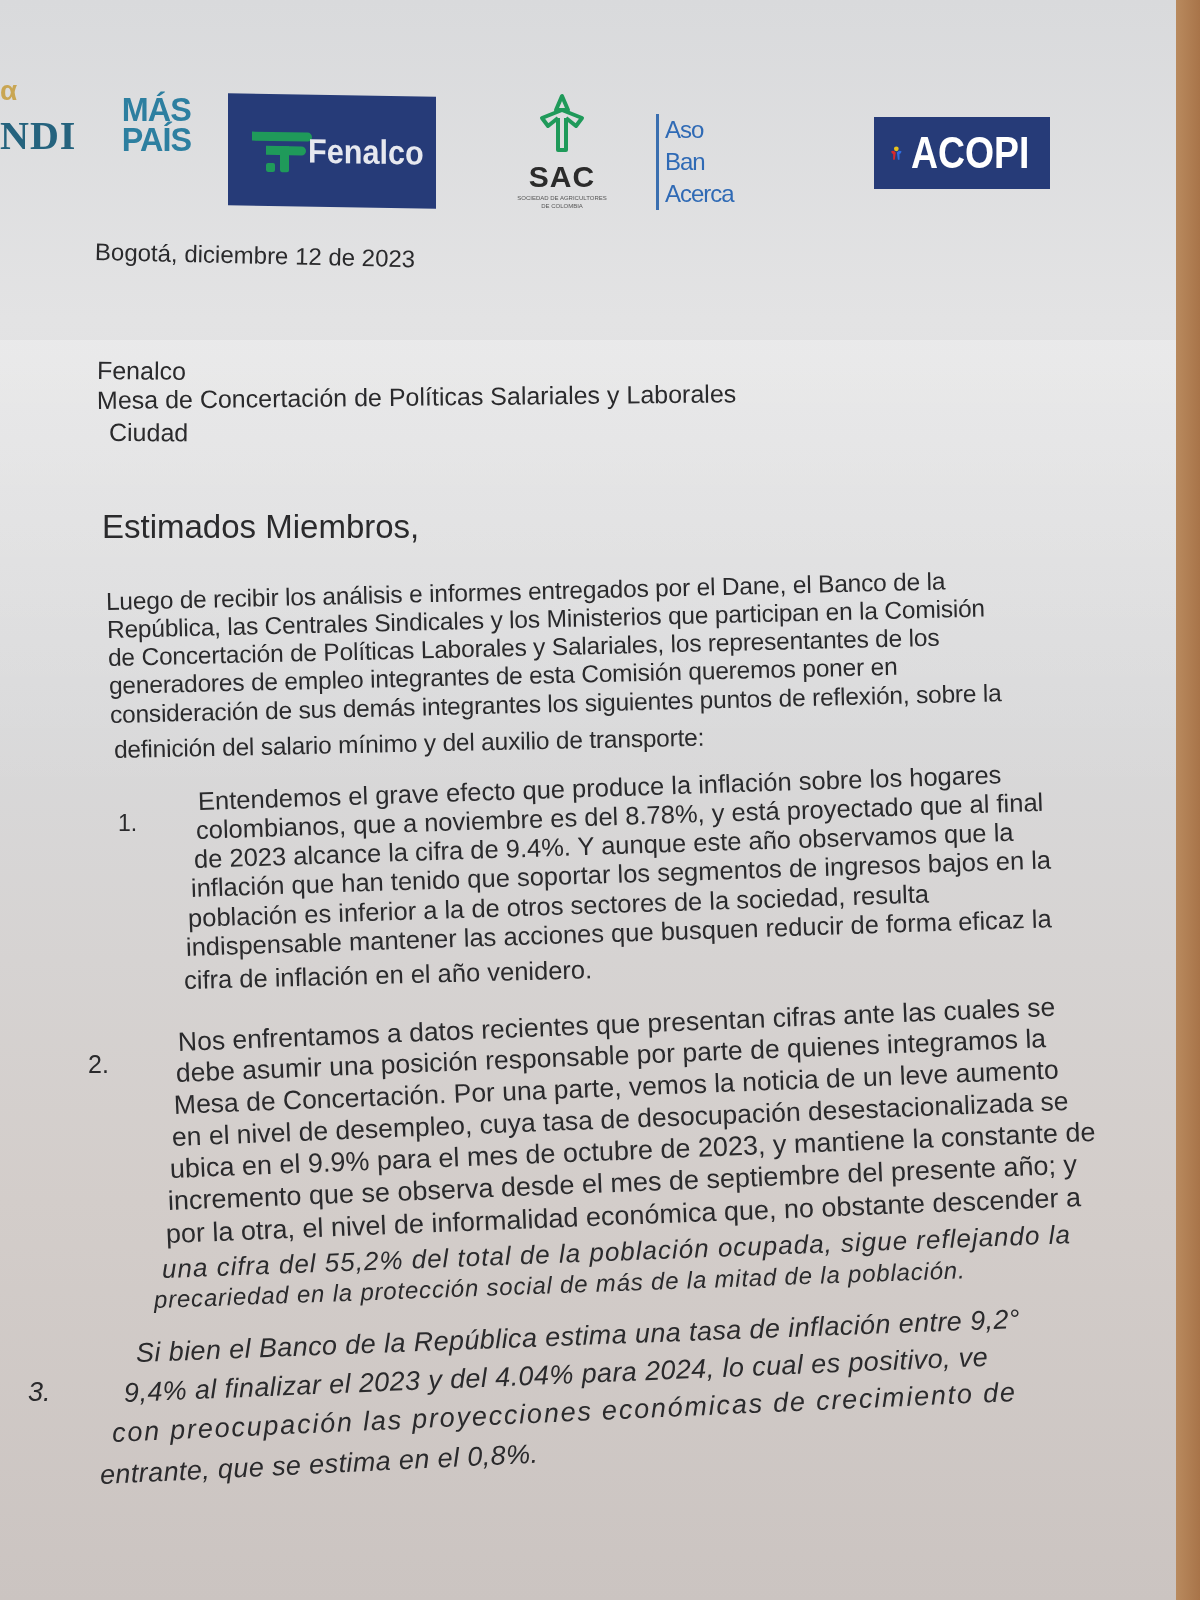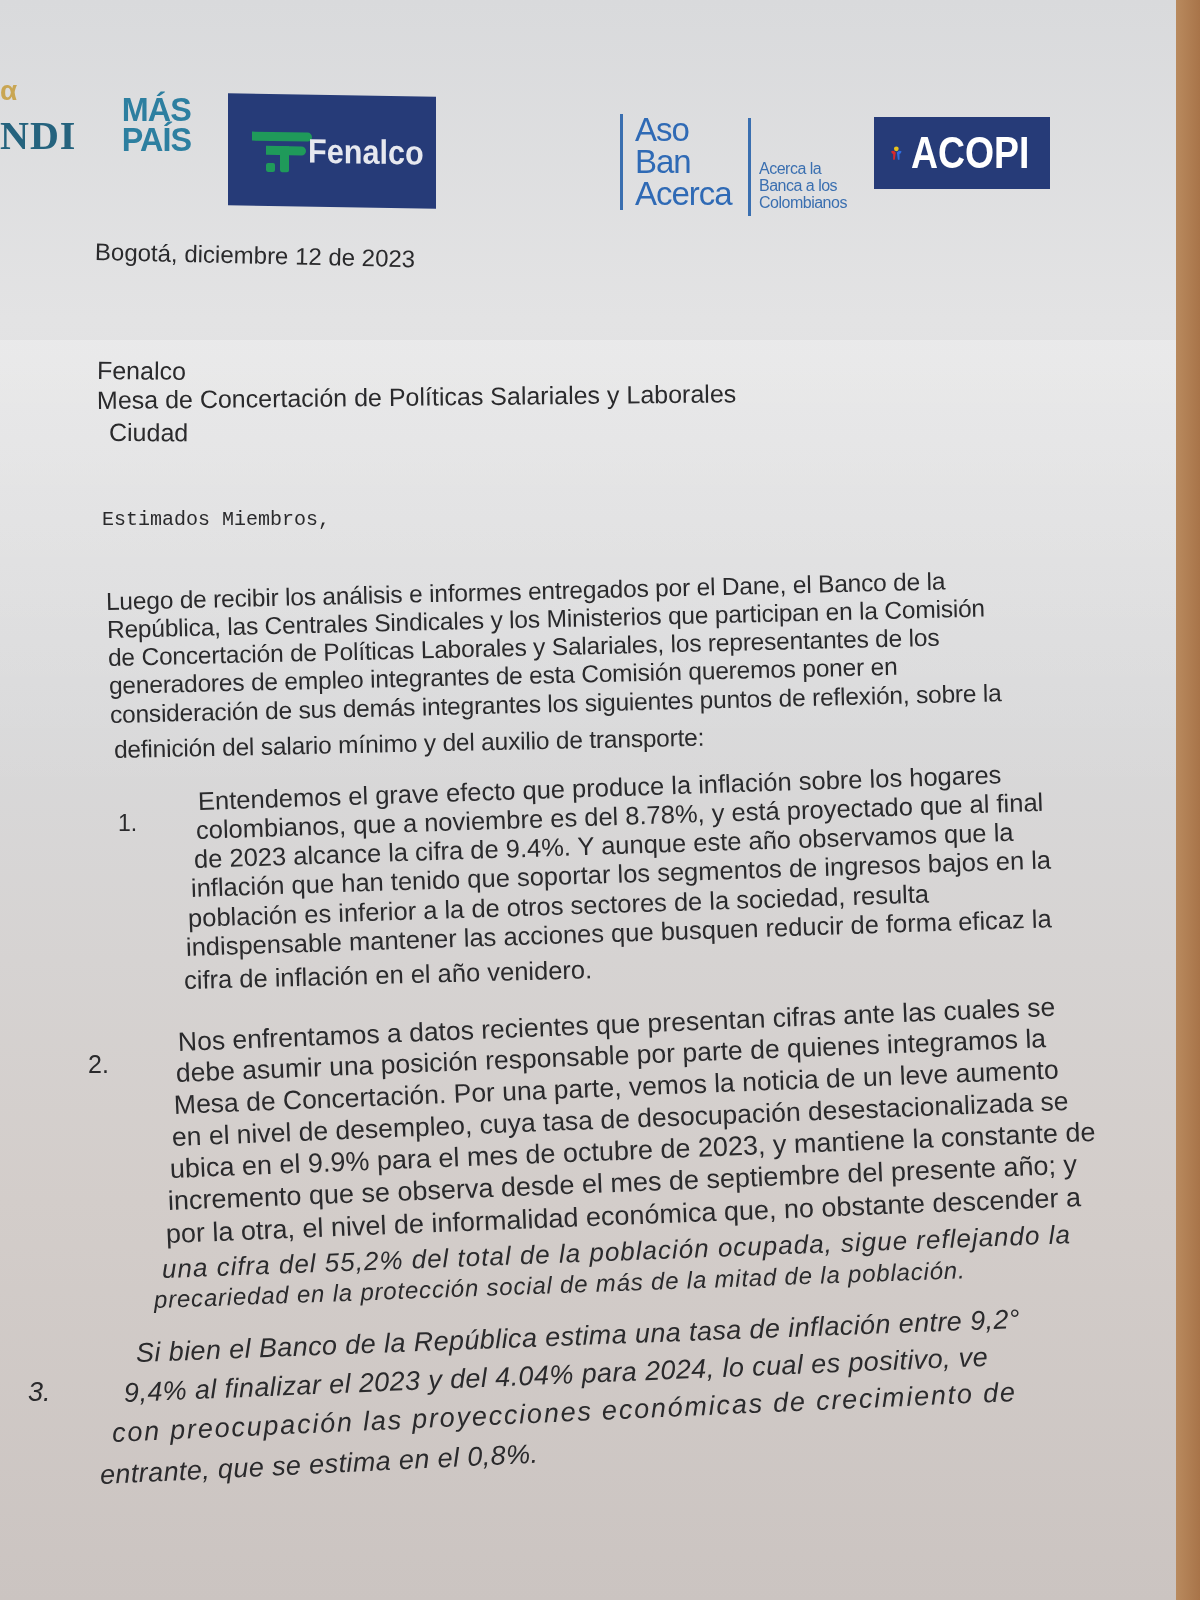--- a/index.html
+++ b/index.html
@@ -24,30 +24,30 @@
   .andi { left: 0; top: 112px; font-family: "Liberation Serif", serif; font-weight: bold; font-size: 40px; color: #25637e; letter-spacing: 1px; }
   .maspais { left: 120px; top: 94px; font-weight: bold; color: #2d7fa0; font-size: 34px; line-height: 30px; letter-spacing: -1px; transform: scaleX(0.95); }
   .fenalco { left: 228px; top: 95px; width: 208px; height: 112px; background: #263b78;
     transform: skewY(1deg); display: flex; align-items: center; padding-left: 24px; box-sizing: border-box; }
   .fenalco-icon { width: 62px; height: 44px; position: relative; margin-right: 14px; }
   .fenalco-icon i { position: absolute; background: #1f9a5a; height: 9px; border-radius: 0 6px 6px 0; }
   .fenalco-name { color: #e6e8ef; font-size: 34px; font-weight: bold; transform: scaleX(0.9); transform-origin: left; }
   .sac { left: 492px; top: 92px; width: 140px; text-align: center; }
   .sac-name { font-weight: bold; font-size: 30px; color: #2b2b2b; letter-spacing: 1px; margin-top: 2px; }
   .sac-sub { font-size: 6px; color: #555; line-height: 8px; }
-  .asob { left: 620px; top: 114px; border-left: 3px solid #3a6fb0; padding-left: 12px; color: #2f6ab5; font-size: 33px; line-height: 32px; letter-spacing: -1px; }
+  .asob { left: 656px; top: 114px; border-left: 3px solid #3a6fb0; padding-left: 6px; color: #2f6ab5; font-size: 24px; line-height: 32px; letter-spacing: -1px; }
   .asob-tag { left: 748px; top: 118px; border-left: 3px solid #3a6fb0; height: 98px; padding-left: 8px; color: #3a6fb0; font-size: 16px; line-height: 17px; padding-top: 42px; box-sizing: border-box; letter-spacing: -0.5px; }
   .acopi { left: 874px; top: 117px; width: 176px; height: 72px; background: #263b78; display: flex; align-items: center; padding-left: 16px; box-sizing: border-box; }
   .acopi-name { color: #fff; font-weight: bold; font-size: 44px; transform: scaleX(0.85); transform-origin: left; margin-left: 8px; }
 
   
   .line { position: absolute; white-space: nowrap; font-size: 24px; transform-origin: left center; }
   .date { left: 95px; top: 238px; transform: rotate(1.3deg); }
   .addr { left: 97px; font-size: 25px; }
-  .greet { left: 102px; top: 508px; font-size: 20px; font-family: Liberation Mono, monospace; }
+  .greet { left: 102px; top: 508px; font-size: 33px; }
   .num { position: absolute; font-size: 23px; }
   .p0 { font-size: 24.5px; letter-spacing: -0.2px; }
   .p1, .p2 { font-size: 25.5px; }
   .p3 { font-size: 27px; letter-spacing: 0.4px; }
   .ital { font-style: italic; }
 </style>
 </head>
 <body>
 
 <div class="page">
@@ -64,30 +64,38 @@
   <div class="logo fenalco">
     <div class="fenalco-icon">
       <i style="left:0;top:4px;width:60px;"></i>
       <i style="left:14px;top:18px;width:40px;"></i>
       <i style="left:28px;top:18px;width:9px;height:26px;border-radius:0 0 2px 2px;"></i>
       <i style="left:14px;top:35px;width:9px;height:9px;border-radius:2px;"></i>
     </div>
     <span class="fenalco-name">Fenalco</span>
   </div>
 
+  <div class="logo sac">
+    <svg width="56" height="62" viewBox="0 0 56 62">
+      <g fill="none" stroke="#1f9a5a" stroke-width="4" stroke-linejoin="round">
+        <path d="M28 4 L22 18 L34 18 Z"></path>
+        <path d="M28 18 L8 26 L14 34 L24 26"></path>
+        <path d="M28 18 L48 26 L42 34 L32 26"></path>
+        <path d="M24 26 L24 58 L32 58 L32 26"></path>
+      </g>
+    </svg>
+    <div class="sac-name">SAC</div>
+    <div class="sac-sub">SOCIEDAD DE AGRICULTORES</div>
+    <div class="sac-sub">DE COLOMBIA</div>
+  </div>
 
   <div class="logo asob">
     <div>Aso</div>
     <div>Ban</div>
     <div>Acerca</div>
-  </div>
-  <div class="logo asob-tag">
-    <div>Acerca la</div>
-    <div>Banca a los</div>
-    <div>Colombianos</div>
   </div>
 
   <div class="logo acopi">
     <svg width="48" height="56" viewBox="0 0 48 56">
       <circle cx="24" cy="12" r="9" fill="#e8c21c"></circle>
       <path d="M4 22 Q14 16 22 26 L18 54 L12 54 L12 32 Q6 30 4 22Z" fill="#d8282c"></path>
       <path d="M44 22 Q34 16 26 26 L30 54 L36 54 L36 32 Q42 30 44 22Z" fill="#2f6ee0"></path>
     </svg>
     <span class="acopi-name">ACOPI</span>
   </div>

